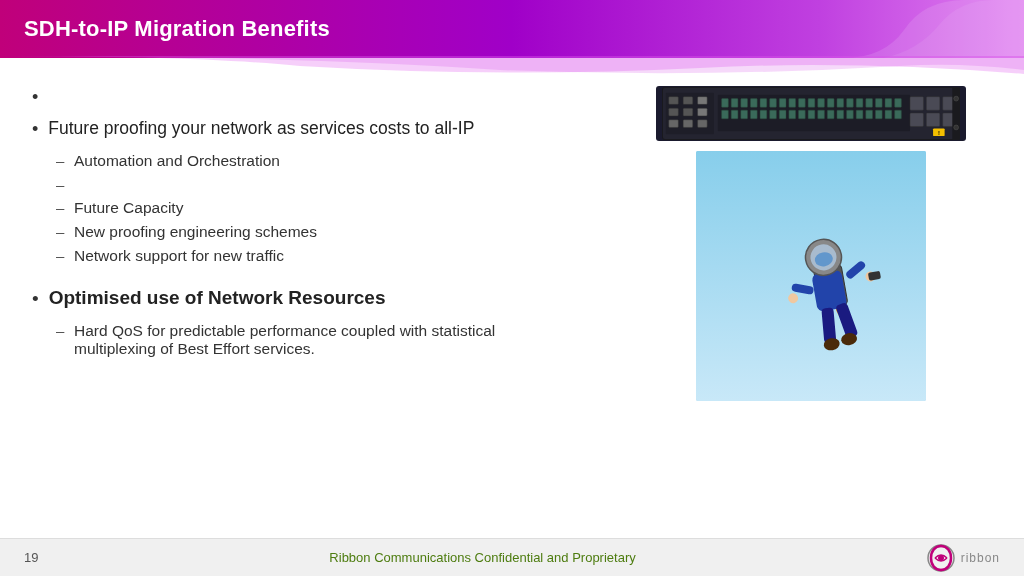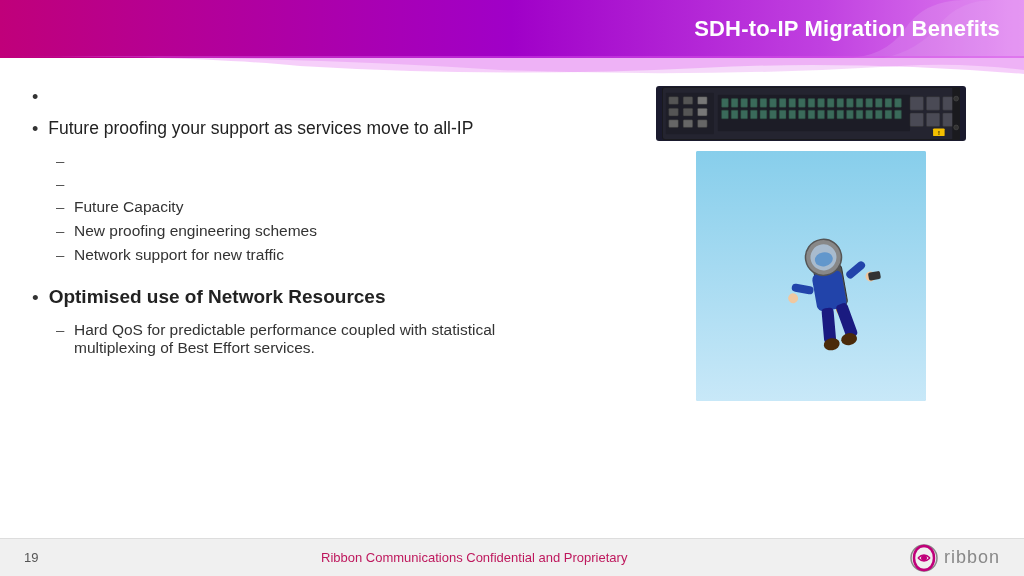--- a/index.html
+++ b/index.html
@@ -15,21 +15,20 @@
 
     
     .header {
       width: 100%;
       height: 58px;
       background: linear-gradient(90deg, #c0007a 0%, #a000c8 50%, #c040e0 80%, #e080f0 100%);
       display: flex;
       align-items: center;
       padding: 0 24px;
       position: relative;
-      justify-content: flex-end;
     }
 
     .header-title {
       color: #fff;
       font-size: 22px;
       font-weight: 700;
       letter-spacing: 0.2px;
     }
 
     
@@ -134,36 +133,36 @@
       padding: 0 24px;
     }
 
     .footer-page {
       font-size: 13px;
       color: #555;
     }
 
     .footer-center {
       font-size: 13px;
-      color: #be185d;
+      color: #4d7c0f;
     }
 
     .footer-logo {
       display: flex;
       align-items: center;
       gap: 6px;
     }
 
     .ribbon-logo-icon {
       width: 28px;
       height: 28px;
     }
 
     .ribbon-logo-text {
-      font-size: 18px;
+      font-size: 12px;
       color: #888;
       font-weight: 300;
       letter-spacing: 1px;
     }
 
     
     .header-decoration {
       position: absolute;
       top: 0;
       right: 0;
@@ -203,25 +202,26 @@
   <div class="left-col">
     <ul class="main-list">
 
       <li>
         <span class="bullet">•</span>
       </li>
 
       <li style="flex-direction:column; align-items:flex-start;">
         <div style="display:flex;gap:10px;">
           <span class="bullet">•</span>
-          <span>Future proofing your support as services move to all-IP</span>
+          <span>Future proofing your network as services costs to all-IP</span>
         </div>
         <ul class="sub-list">
           <li>
             <span class="dash">–</span>
+            <span>Automation and Orchestration</span>
           </li>
           <li>
             <span class="dash">–</span>
           </li>
           <li>
             <span class="dash">–</span>
             <span>Future Capacity</span>
           </li>
           <li>
             <span class="dash">–</span>

